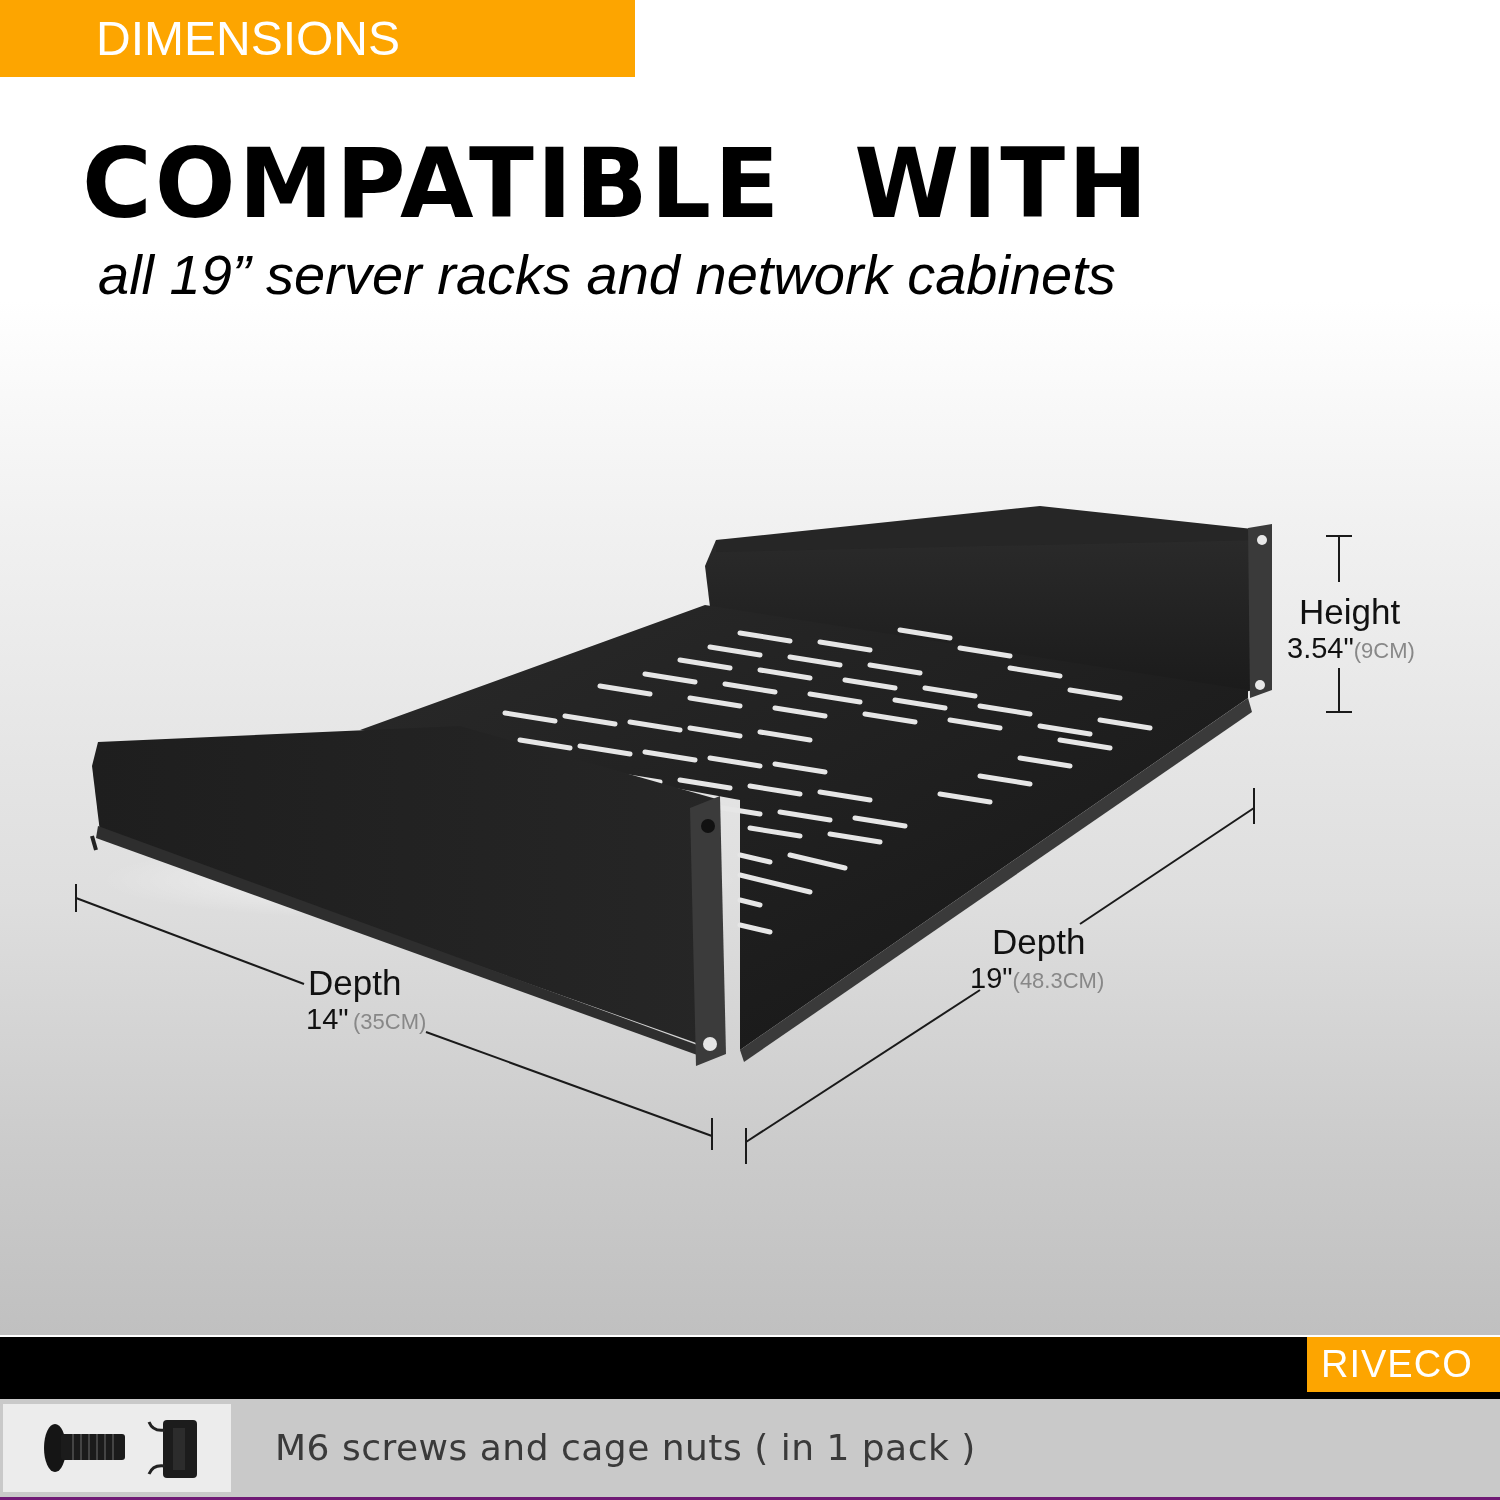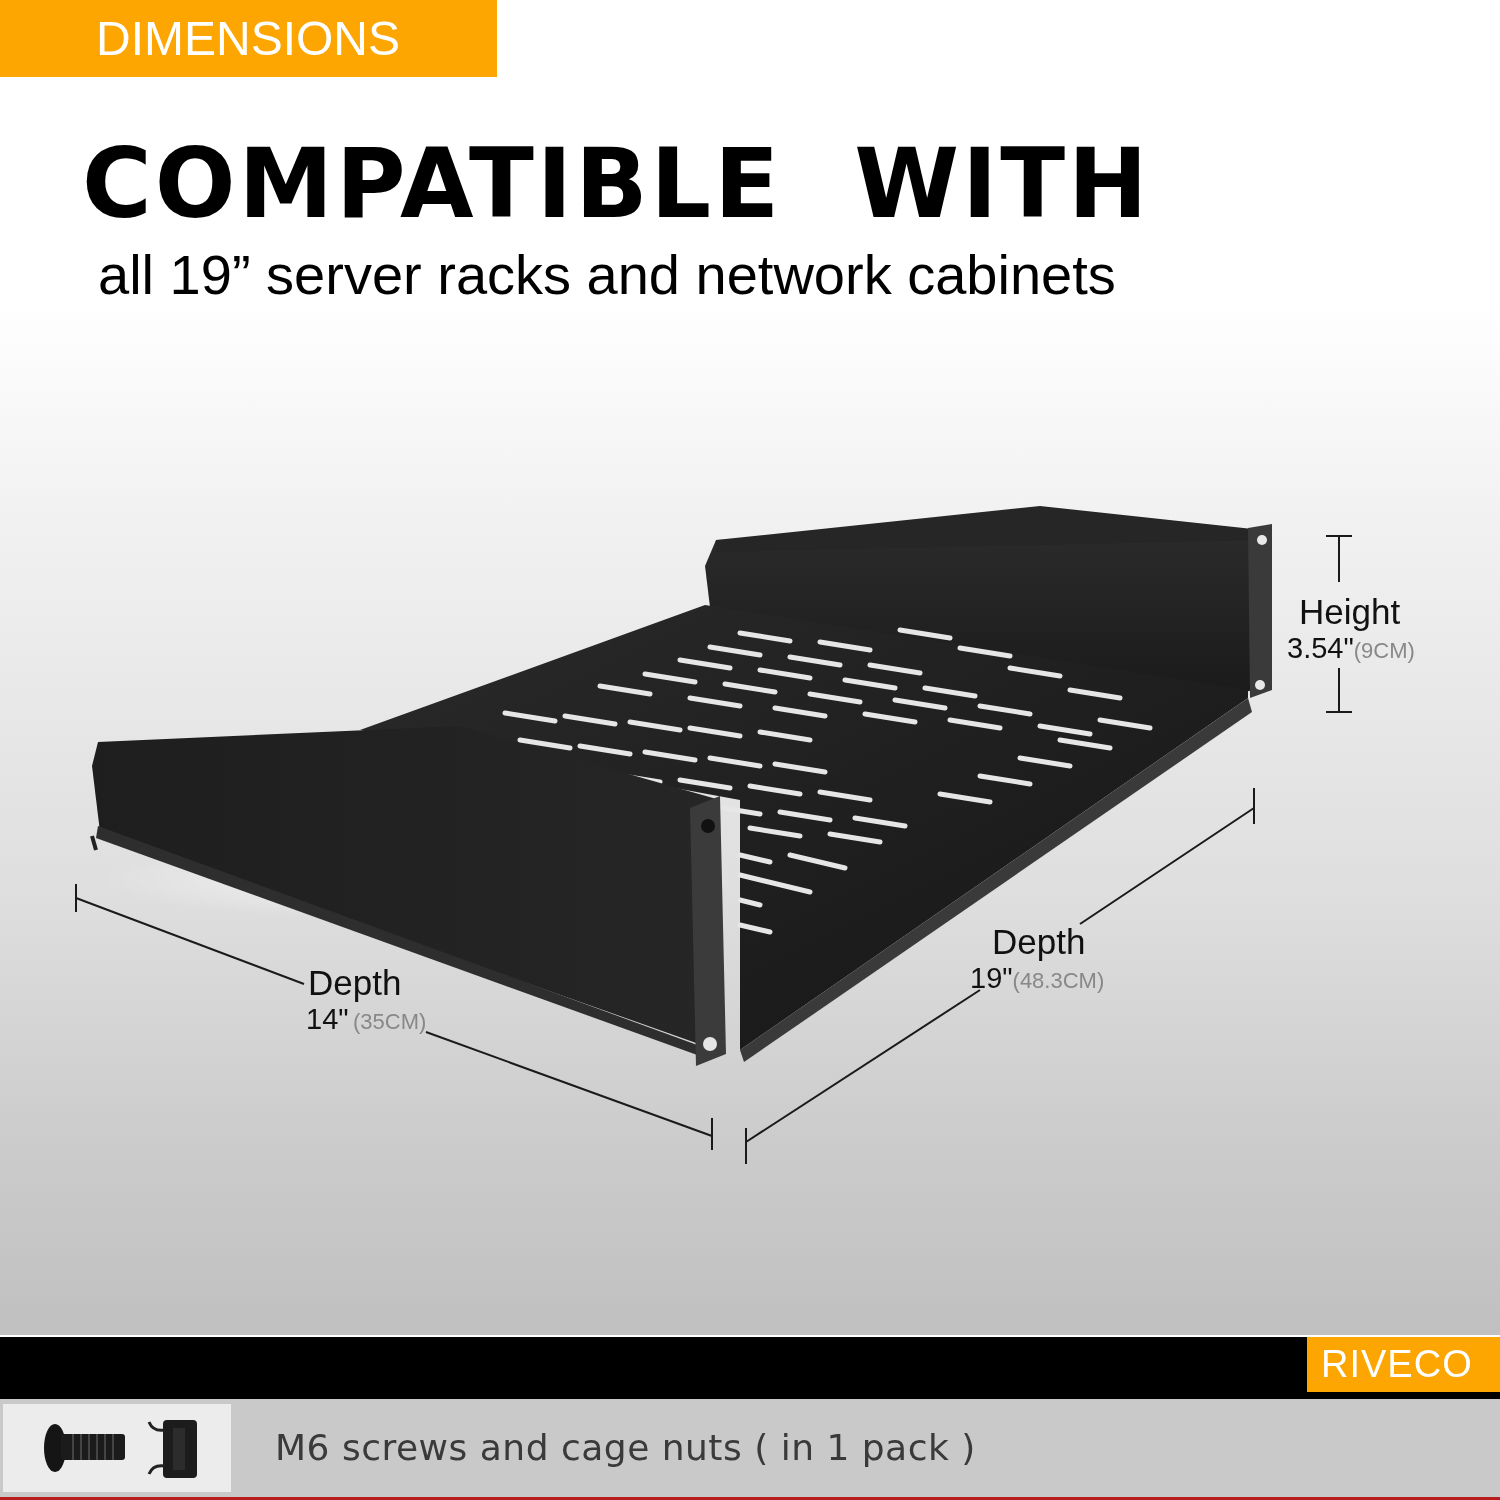--- a/index.html
+++ b/index.html
@@ -3,35 +3,35 @@
   <meta charset="utf-8">
   <style>
     * { box-sizing: border-box; margin: 0; padding: 0; }
     html, body { width: 1500px; height: 1500px; overflow: hidden; }
     body {
       position: relative;
       font-family: "Liberation Sans", "DejaVu Sans", sans-serif;
       background: linear-gradient(to bottom, #ffffff 0px, #ffffff 300px, #f1f1f1 520px, #dedede 900px, #cbcbcb 1150px, #c0c0c0 1335px);
     }
     .tag {
-      position: absolute; left: 0; top: 0; width: 497px; height: 77px;
+      position: absolute; left: 0; top: 0; width: 635px; height: 77px;
       background: #fda500; color: #ffffff;
       font-size: 48px; line-height: 77px; padding-left: 96px;
       letter-spacing: 0px;
     }
     .headline {
       position: absolute; left: 82px; top: 128px;
       font-family: "DejaVu Sans", sans-serif; font-weight: bold;
       font-size: 96px; letter-spacing: 3px; color: #000;
       transform: scaleX(0.99); transform-origin: left top;
       white-space: pre;
     }
     .subhead {
       position: absolute; left: 98px; top: 242px;
-      font-size: 56px; color: #000; white-space: nowrap;
+      font-size: 56px; color: #000; white-space: nowrap; font-style: italic;
     }
     .diagram { position: absolute; left: 0; top: 0; width: 1500px; height: 1340px; }
     .label { position: absolute; color: #111; white-space: nowrap; }
     .label .main { font-size: 29px; }
     .label .sub { font-size: 22px; color: #888; }
     .label .title { font-size: 35px; display: block; }
     .label-height { left: 1287px; top: 592px; }
     .label-height .title { padding-left: 12px; }
     .label-width { left: 970px; top: 922px; }
     .label-width .title { padding-left: 22px; }
@@ -47,21 +47,21 @@
       position: absolute; left: 615px; top: 8px; font-size: 38px; font-weight: bold;
       font-family: "DejaVu Sans", sans-serif; letter-spacing: 0.5px;
     }
     .brand {
       position: absolute; left: 1307px; top: 0; width: 217px; height: 55px;
       background: #fda500; color: #fff; font-size: 38px; line-height: 55px;
       padding-left: 14px; letter-spacing: 1px;
     }
     .parts-row {
       position: absolute; left: 0; top: 1399px; width: 1500px; height: 101px;
-      background: #c9c9c9; border-bottom: 3px solid #b91c1c;
+      background: #c9c9c9; border-bottom: 3px solid #701a75;
     }
     .parts-thumb {
       position: absolute; left: 3px; top: 5px; width: 228px; height: 88px; background: #ececec;
     }
     .parts-text {
       position: absolute; left: 275px; top: 28px; font-size: 36px; color: #3a3a3a;
       font-family: "DejaVu Sans", sans-serif; letter-spacing: 0.5px;
     }
   </style>
 </head>

